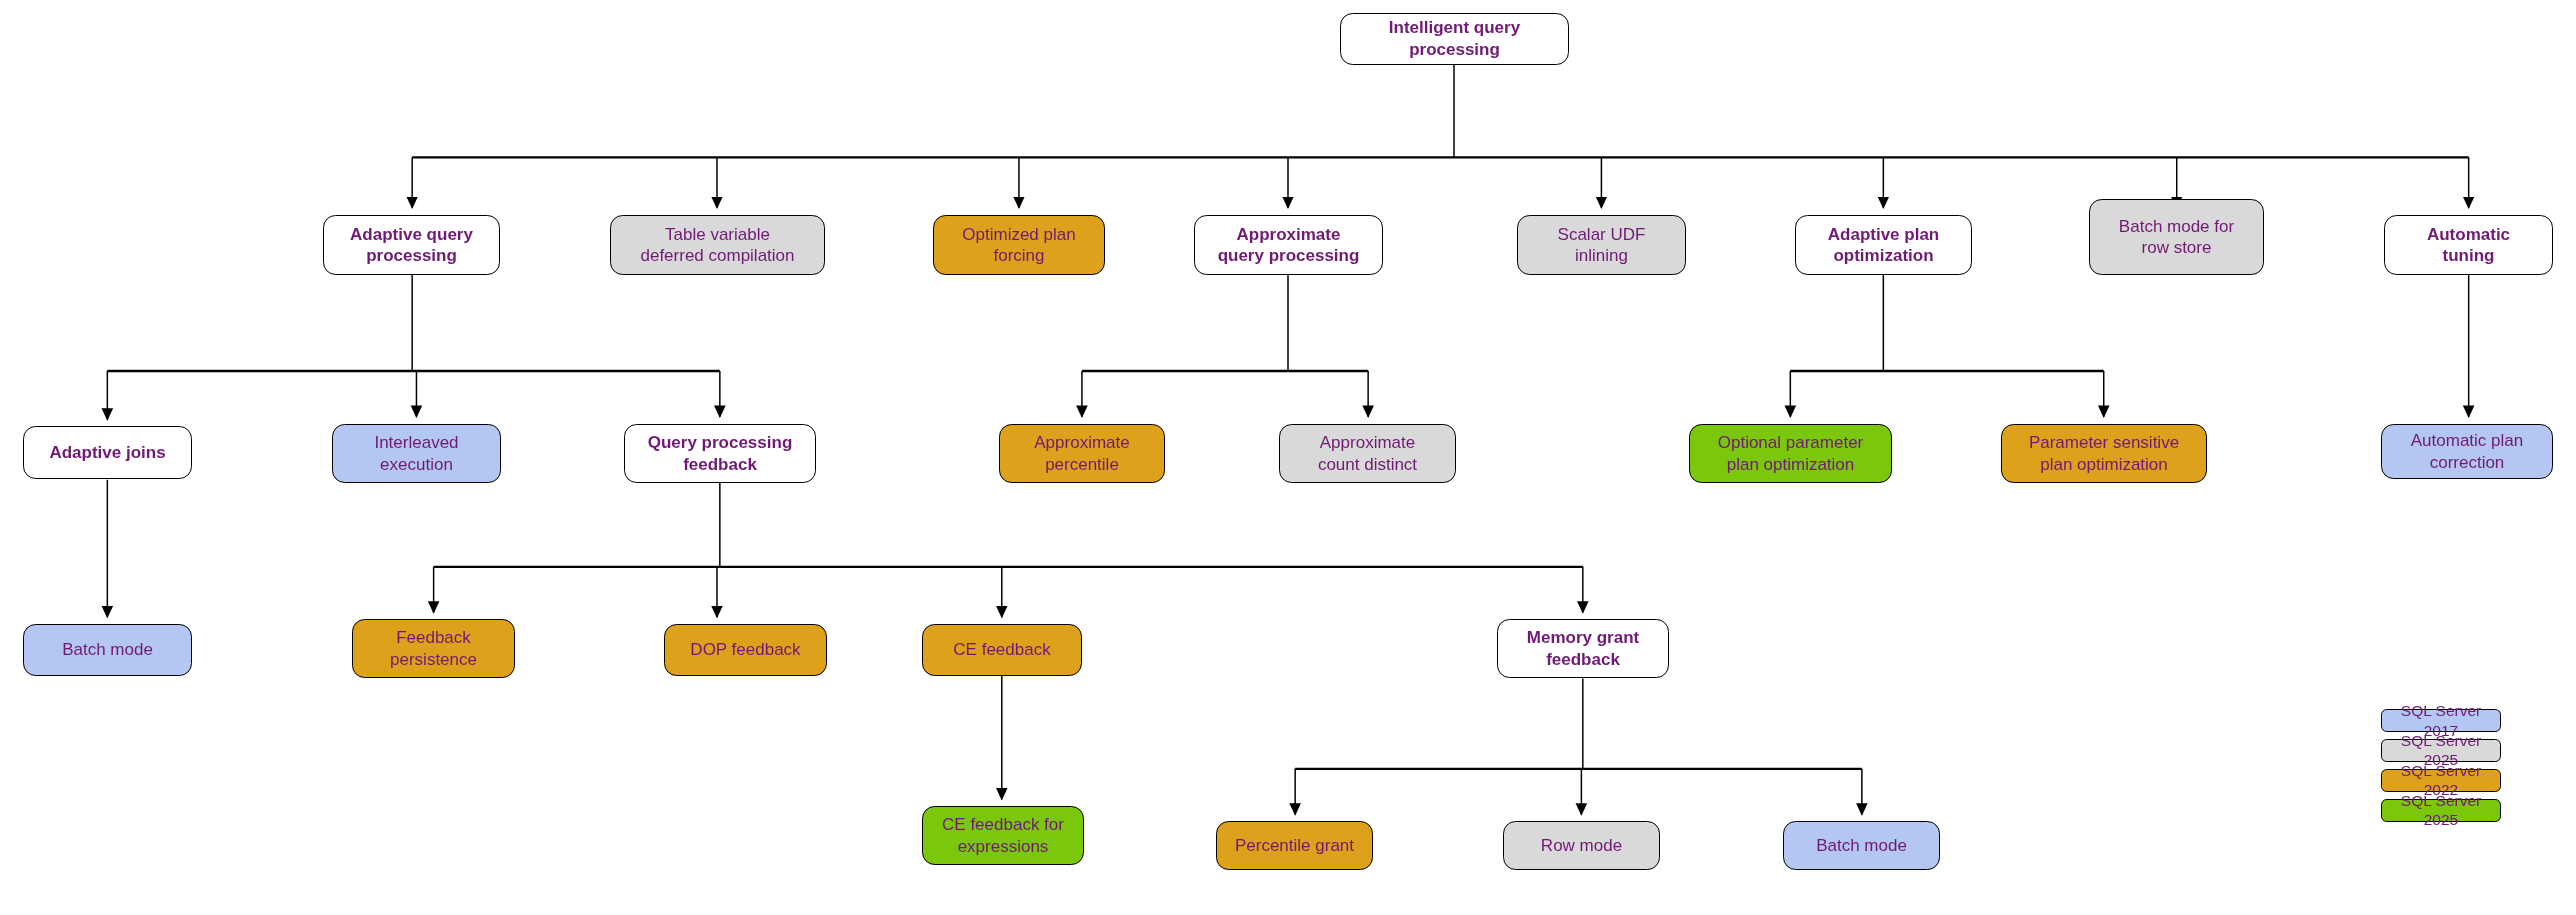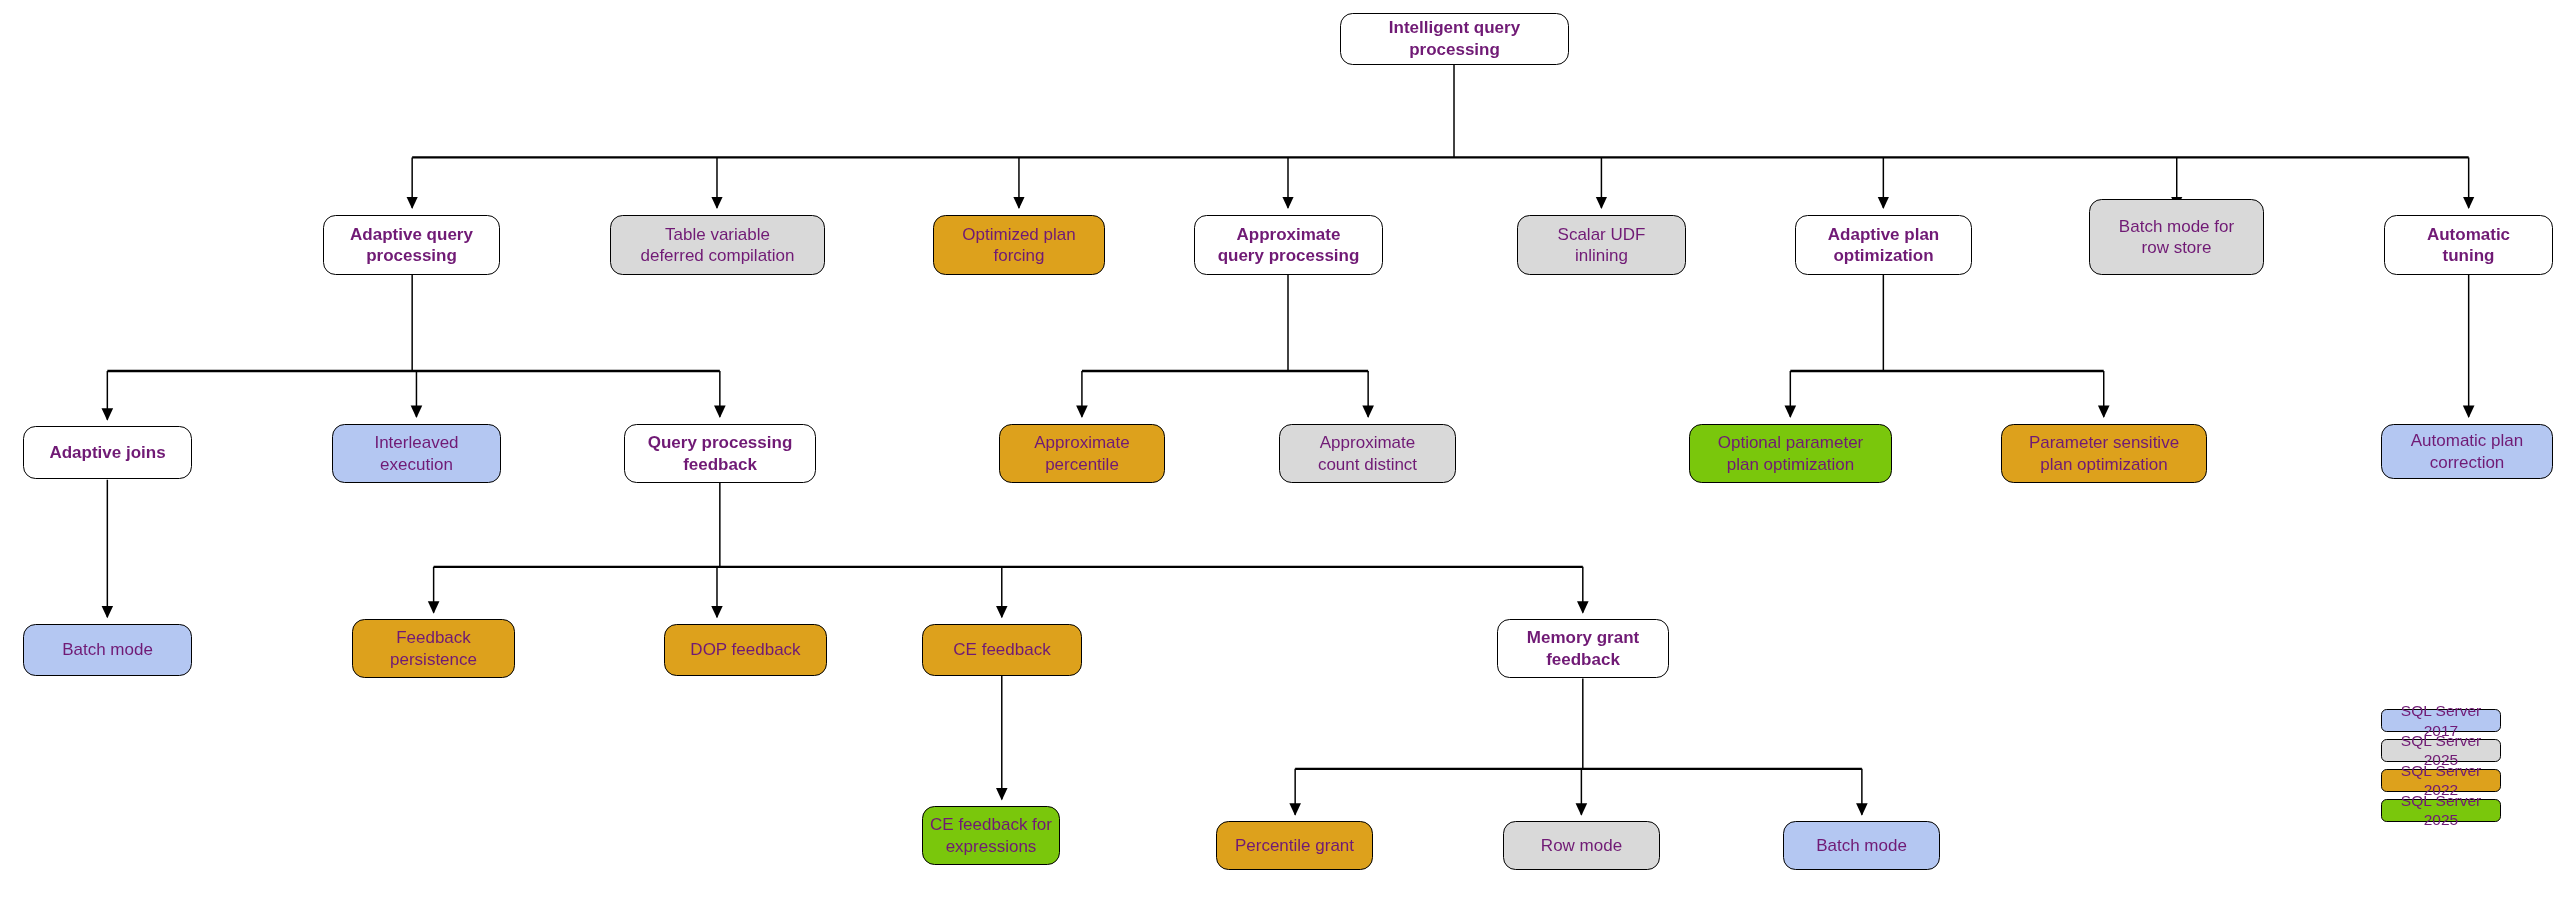--- a/index.html
+++ b/index.html
@@ -187,21 +187,21 @@
       <div class="node gold" style="left: 664px; top: 624px; width: 163px; height: 52px;">
         <span class="lbl">DOP feedback</span>
       </div>
       <div class="node gold" style="left: 922px; top: 624px; width: 160px; height: 52px;">
         <span class="lbl">CE feedback</span>
       </div>
       <div class="node white bold" style="left: 1497px; top: 619px; width: 172px; height: 59px;">
         <span class="lbl">Memory grant
 feedback</span>
       </div>
-      <div class="node green" style="left: 922px; top: 806px; width: 138px; height: 59px;">
+      <div class="node green" style="left: 922px; top: 806px; width: 162px; height: 59px;">
         <span class="lbl">CE feedback for
 expressions</span>
       </div>
       <div class="node gold" style="left: 1216px; top: 821px; width: 157px; height: 49px;">
         <span class="lbl">Percentile grant</span>
       </div>
       <div class="node gray" style="left: 1503px; top: 821px; width: 157px; height: 49px;">
         <span class="lbl">Row mode</span>
       </div>
       <div class="node blue" style="left: 1783px; top: 821px; width: 157px; height: 49px;">

